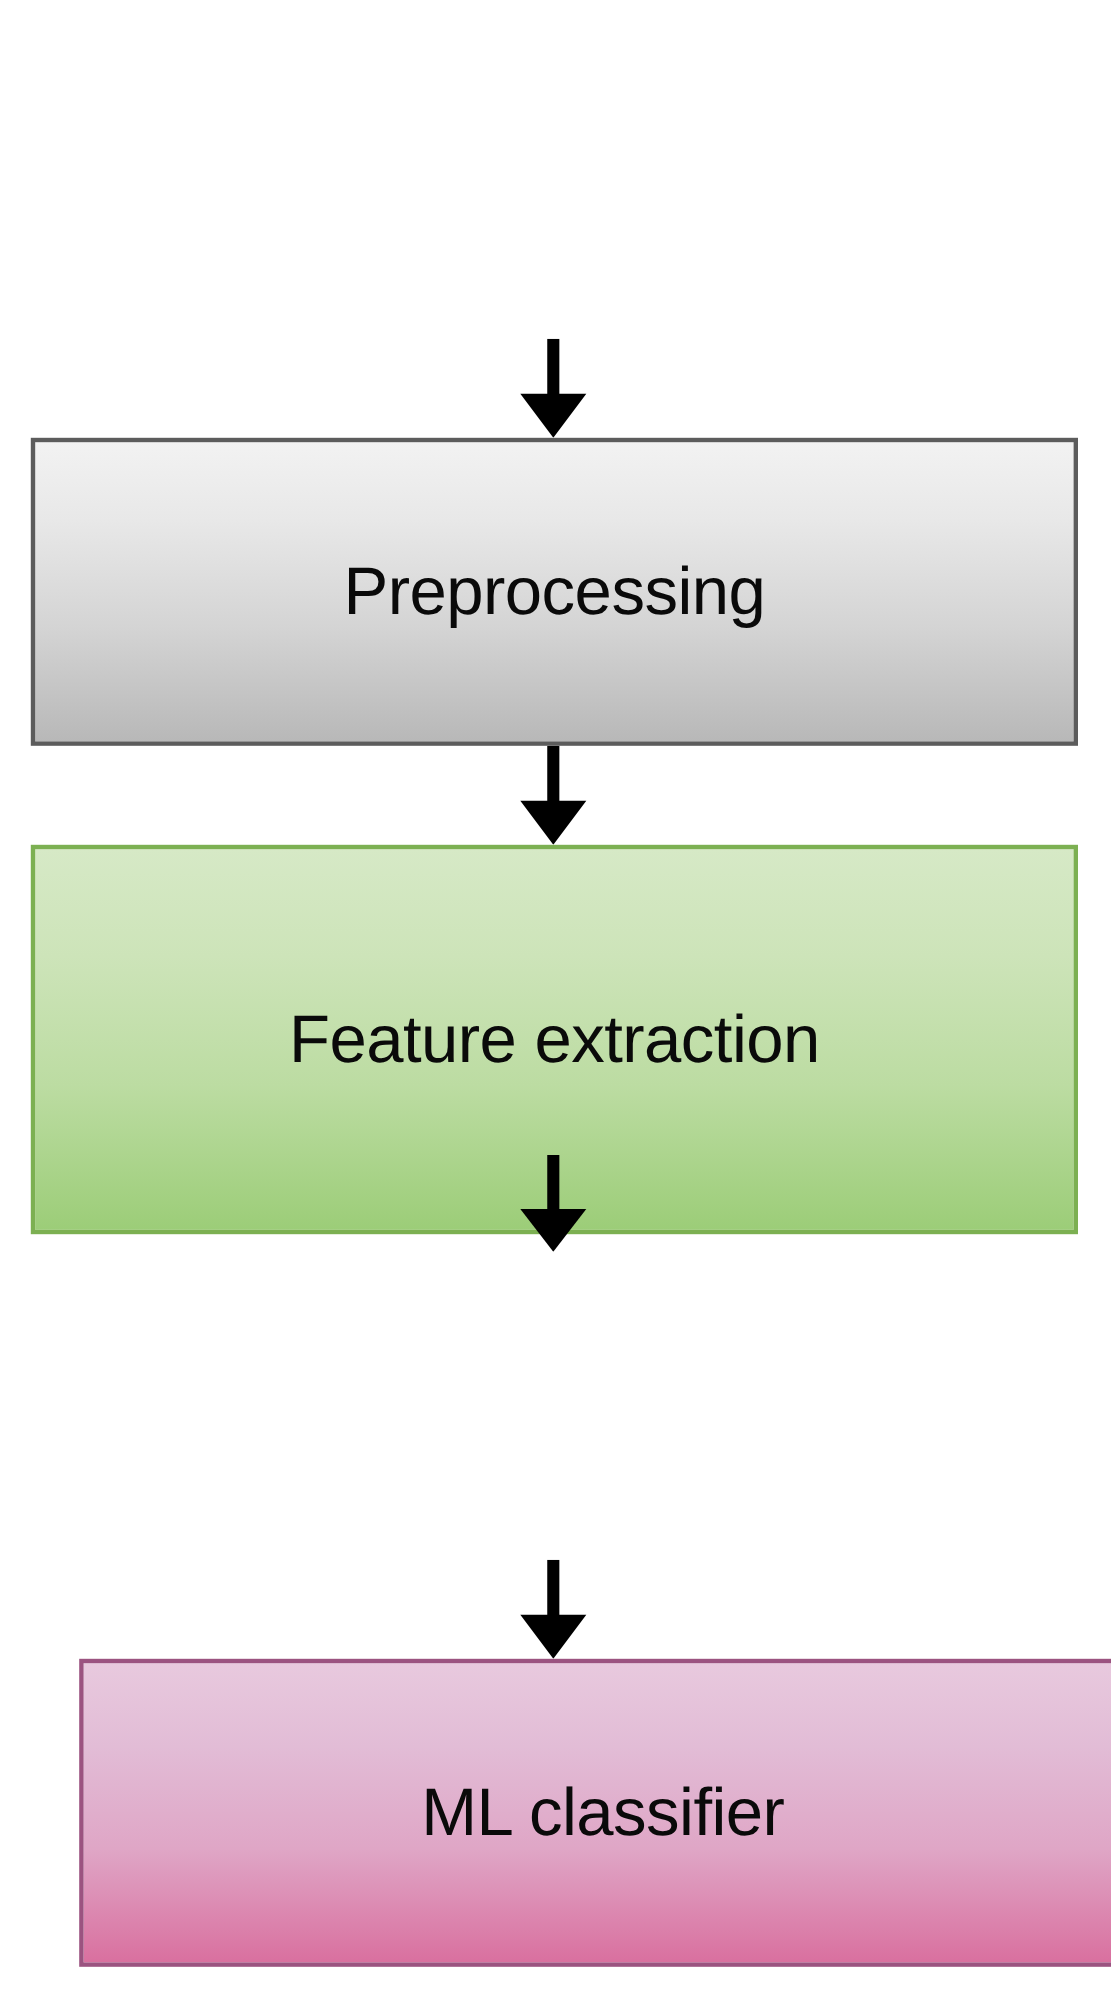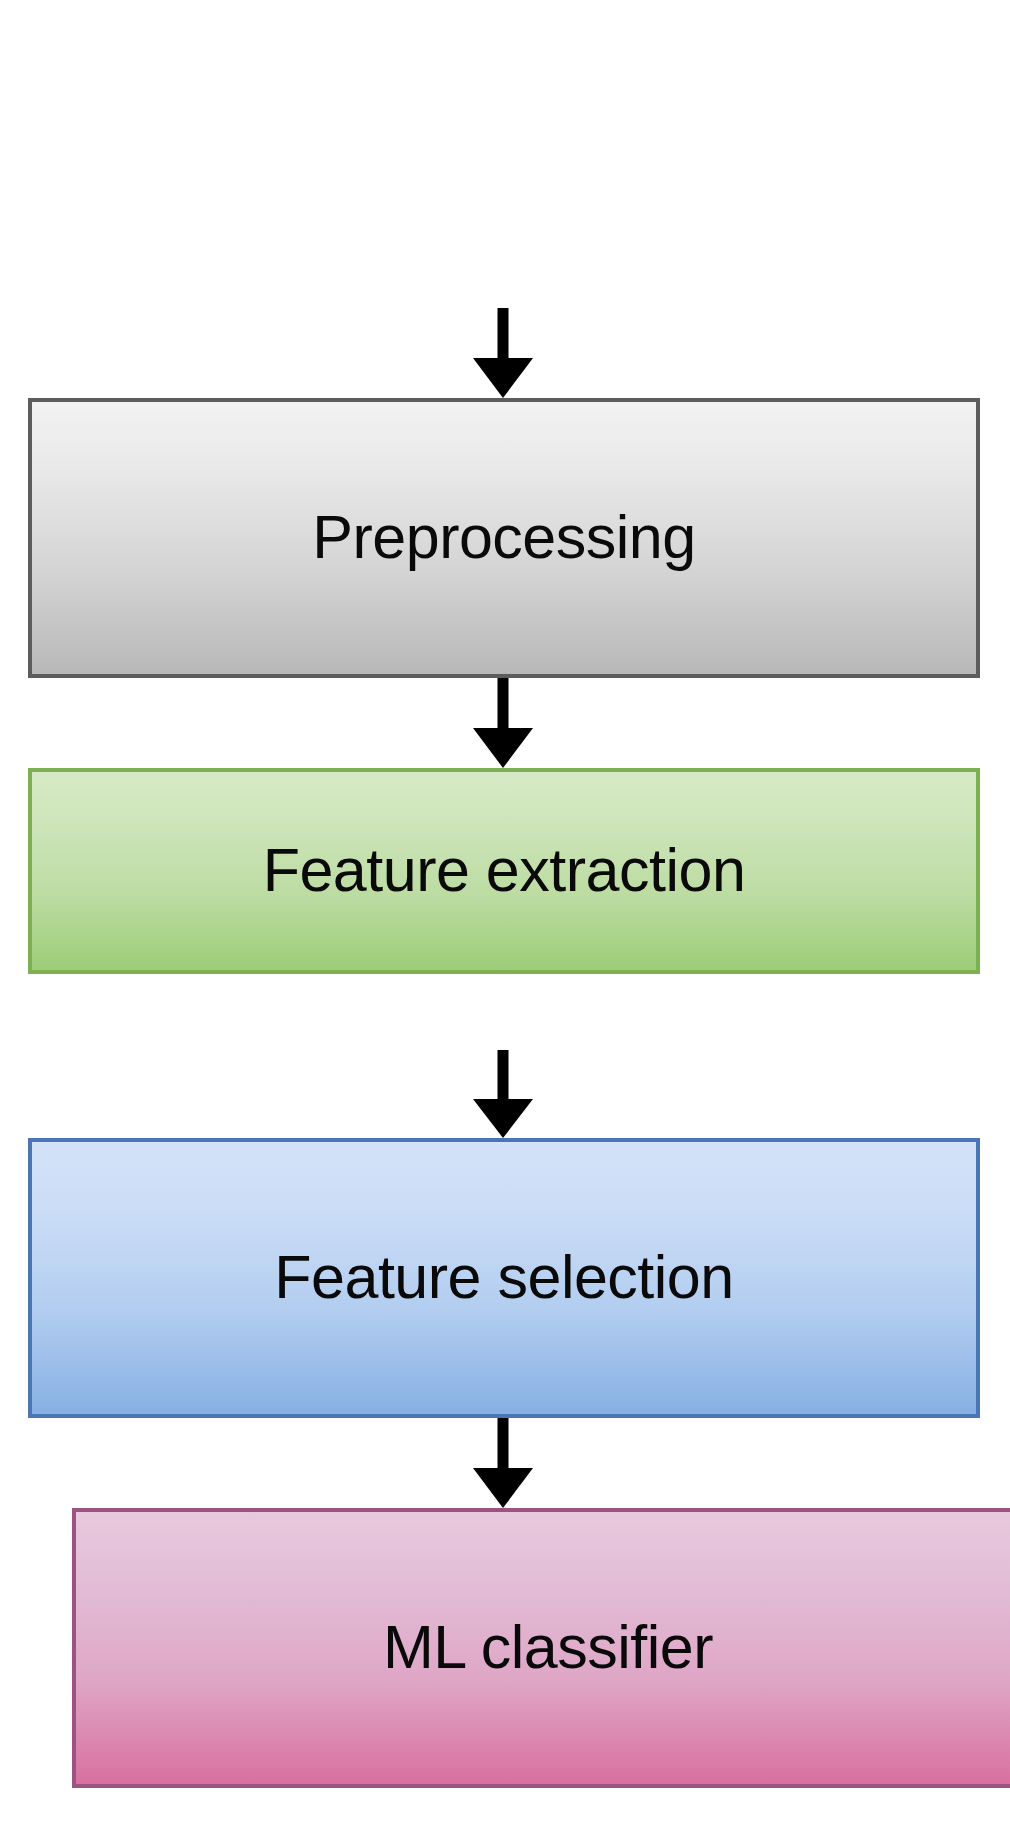--- a/index.html
+++ b/index.html
@@ -37,21 +37,21 @@
     color: #0a0a0a;
     font-weight: 400;
     letter-spacing: -0.5px;
     white-space: pre-line;
     padding: 0 12px;
   }
 
   
   #node-input      { top: 30px;   height: 278px; }
   #node-preprocess { top: 398px;  height: 280px; }
-  #node-extract    { top: 768px;  height: 206px; }
+  #node-extract    { top: 768px;  height: 354px; }
   #node-select     { top: 1138px; height: 280px; }
   #node-classify   { top: 1508px; height: 280px; }
 
   
   #node-input {
     background: linear-gradient(to bottom, #fdf3cd 0%, #fcecb2 28%, #fbe089 62%, #f8d152 100%);
     border-color: #d9ab30;
   }
   #node-preprocess {
     background: linear-gradient(to bottom, #f2f2f2 0%, #e8e8e8 26%, #d4d4d4 62%, #b8b8b8 100%);
@@ -112,23 +112,20 @@
     <span class="node-label">Feature extraction</span>
   </div>
 
   <div class="arrow" id="arrow-3">
     <svg viewBox="0 0 62 88" preserveAspectRatio="none" aria-hidden="true">
       <rect x="25.5" y="0" width="11" height="57" fill="#000000"></rect>
       <polygon points="1,49 61,49 31,88" fill="#000000"></polygon>
     </svg>
   </div>
 
-  <div class="node" id="node-select">
-    <span class="node-label">Feature selection</span>
-  </div>
 
   <div class="arrow" id="arrow-4">
     <svg viewBox="0 0 62 90" preserveAspectRatio="none" aria-hidden="true">
       <rect x="25.5" y="0" width="11" height="58" fill="#000000"></rect>
       <polygon points="1,50 61,50 31,90" fill="#000000"></polygon>
     </svg>
   </div>
 
   <div class="node" id="node-classify">
     <span class="node-label">ML classifier</span>

